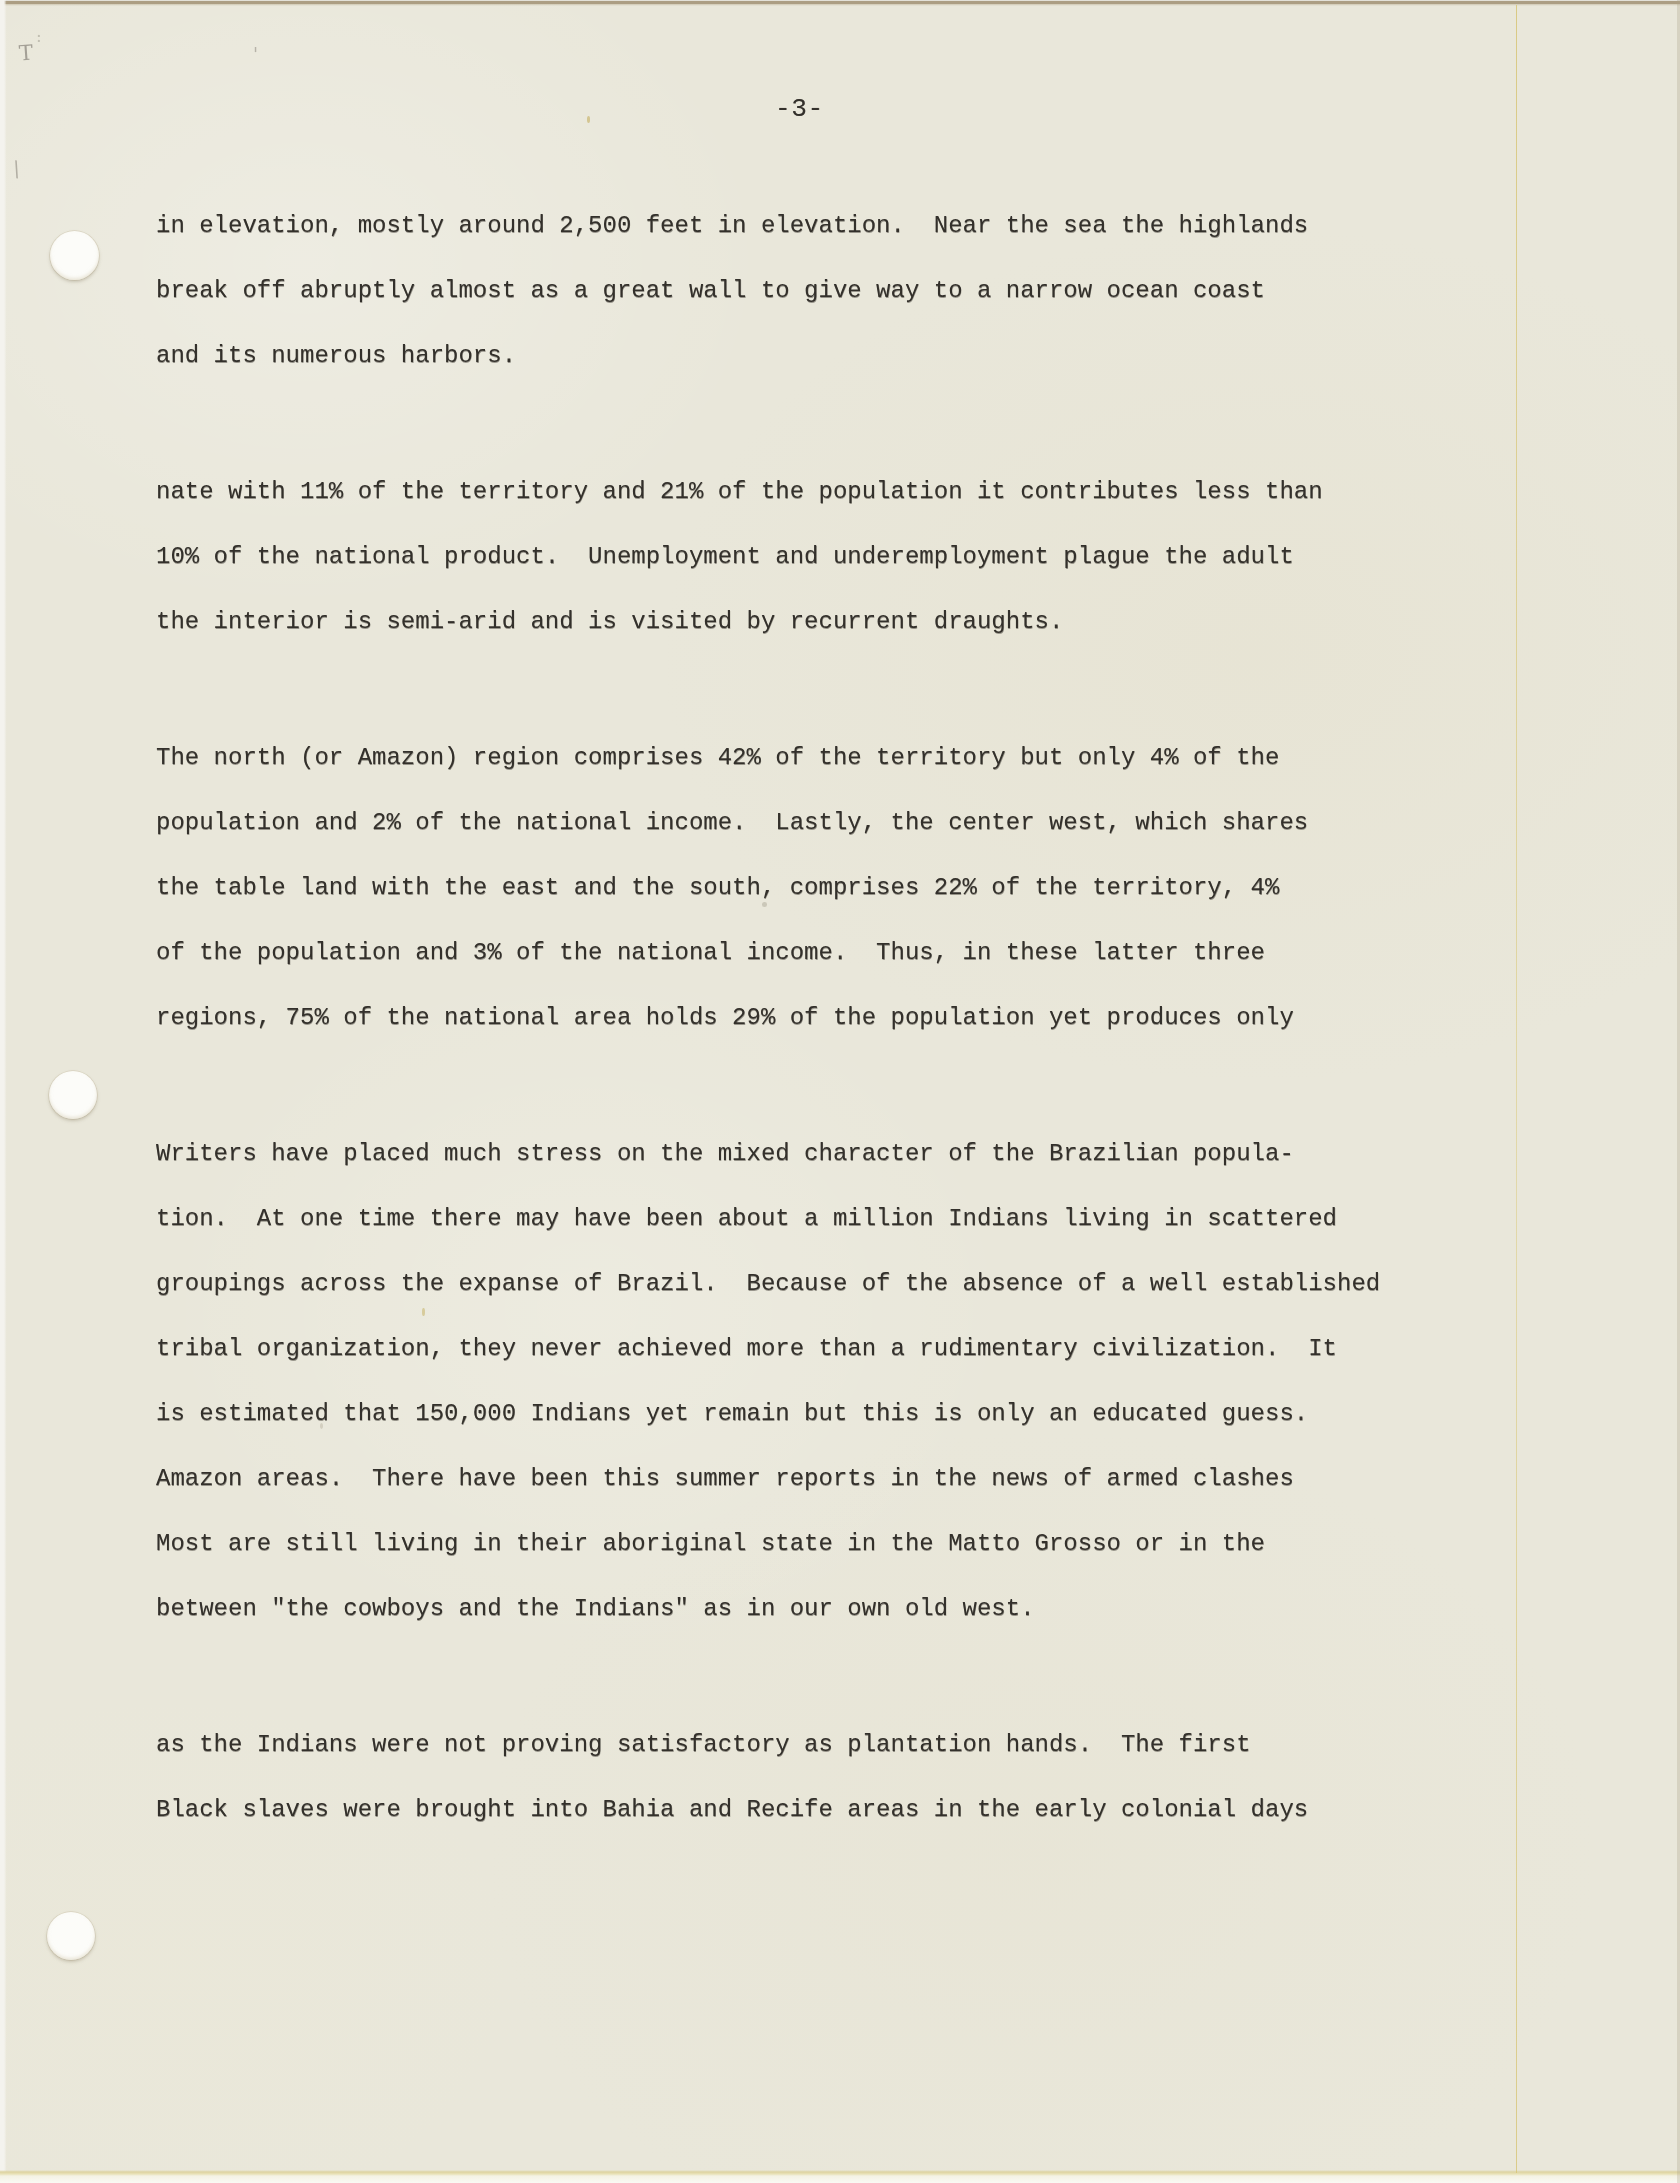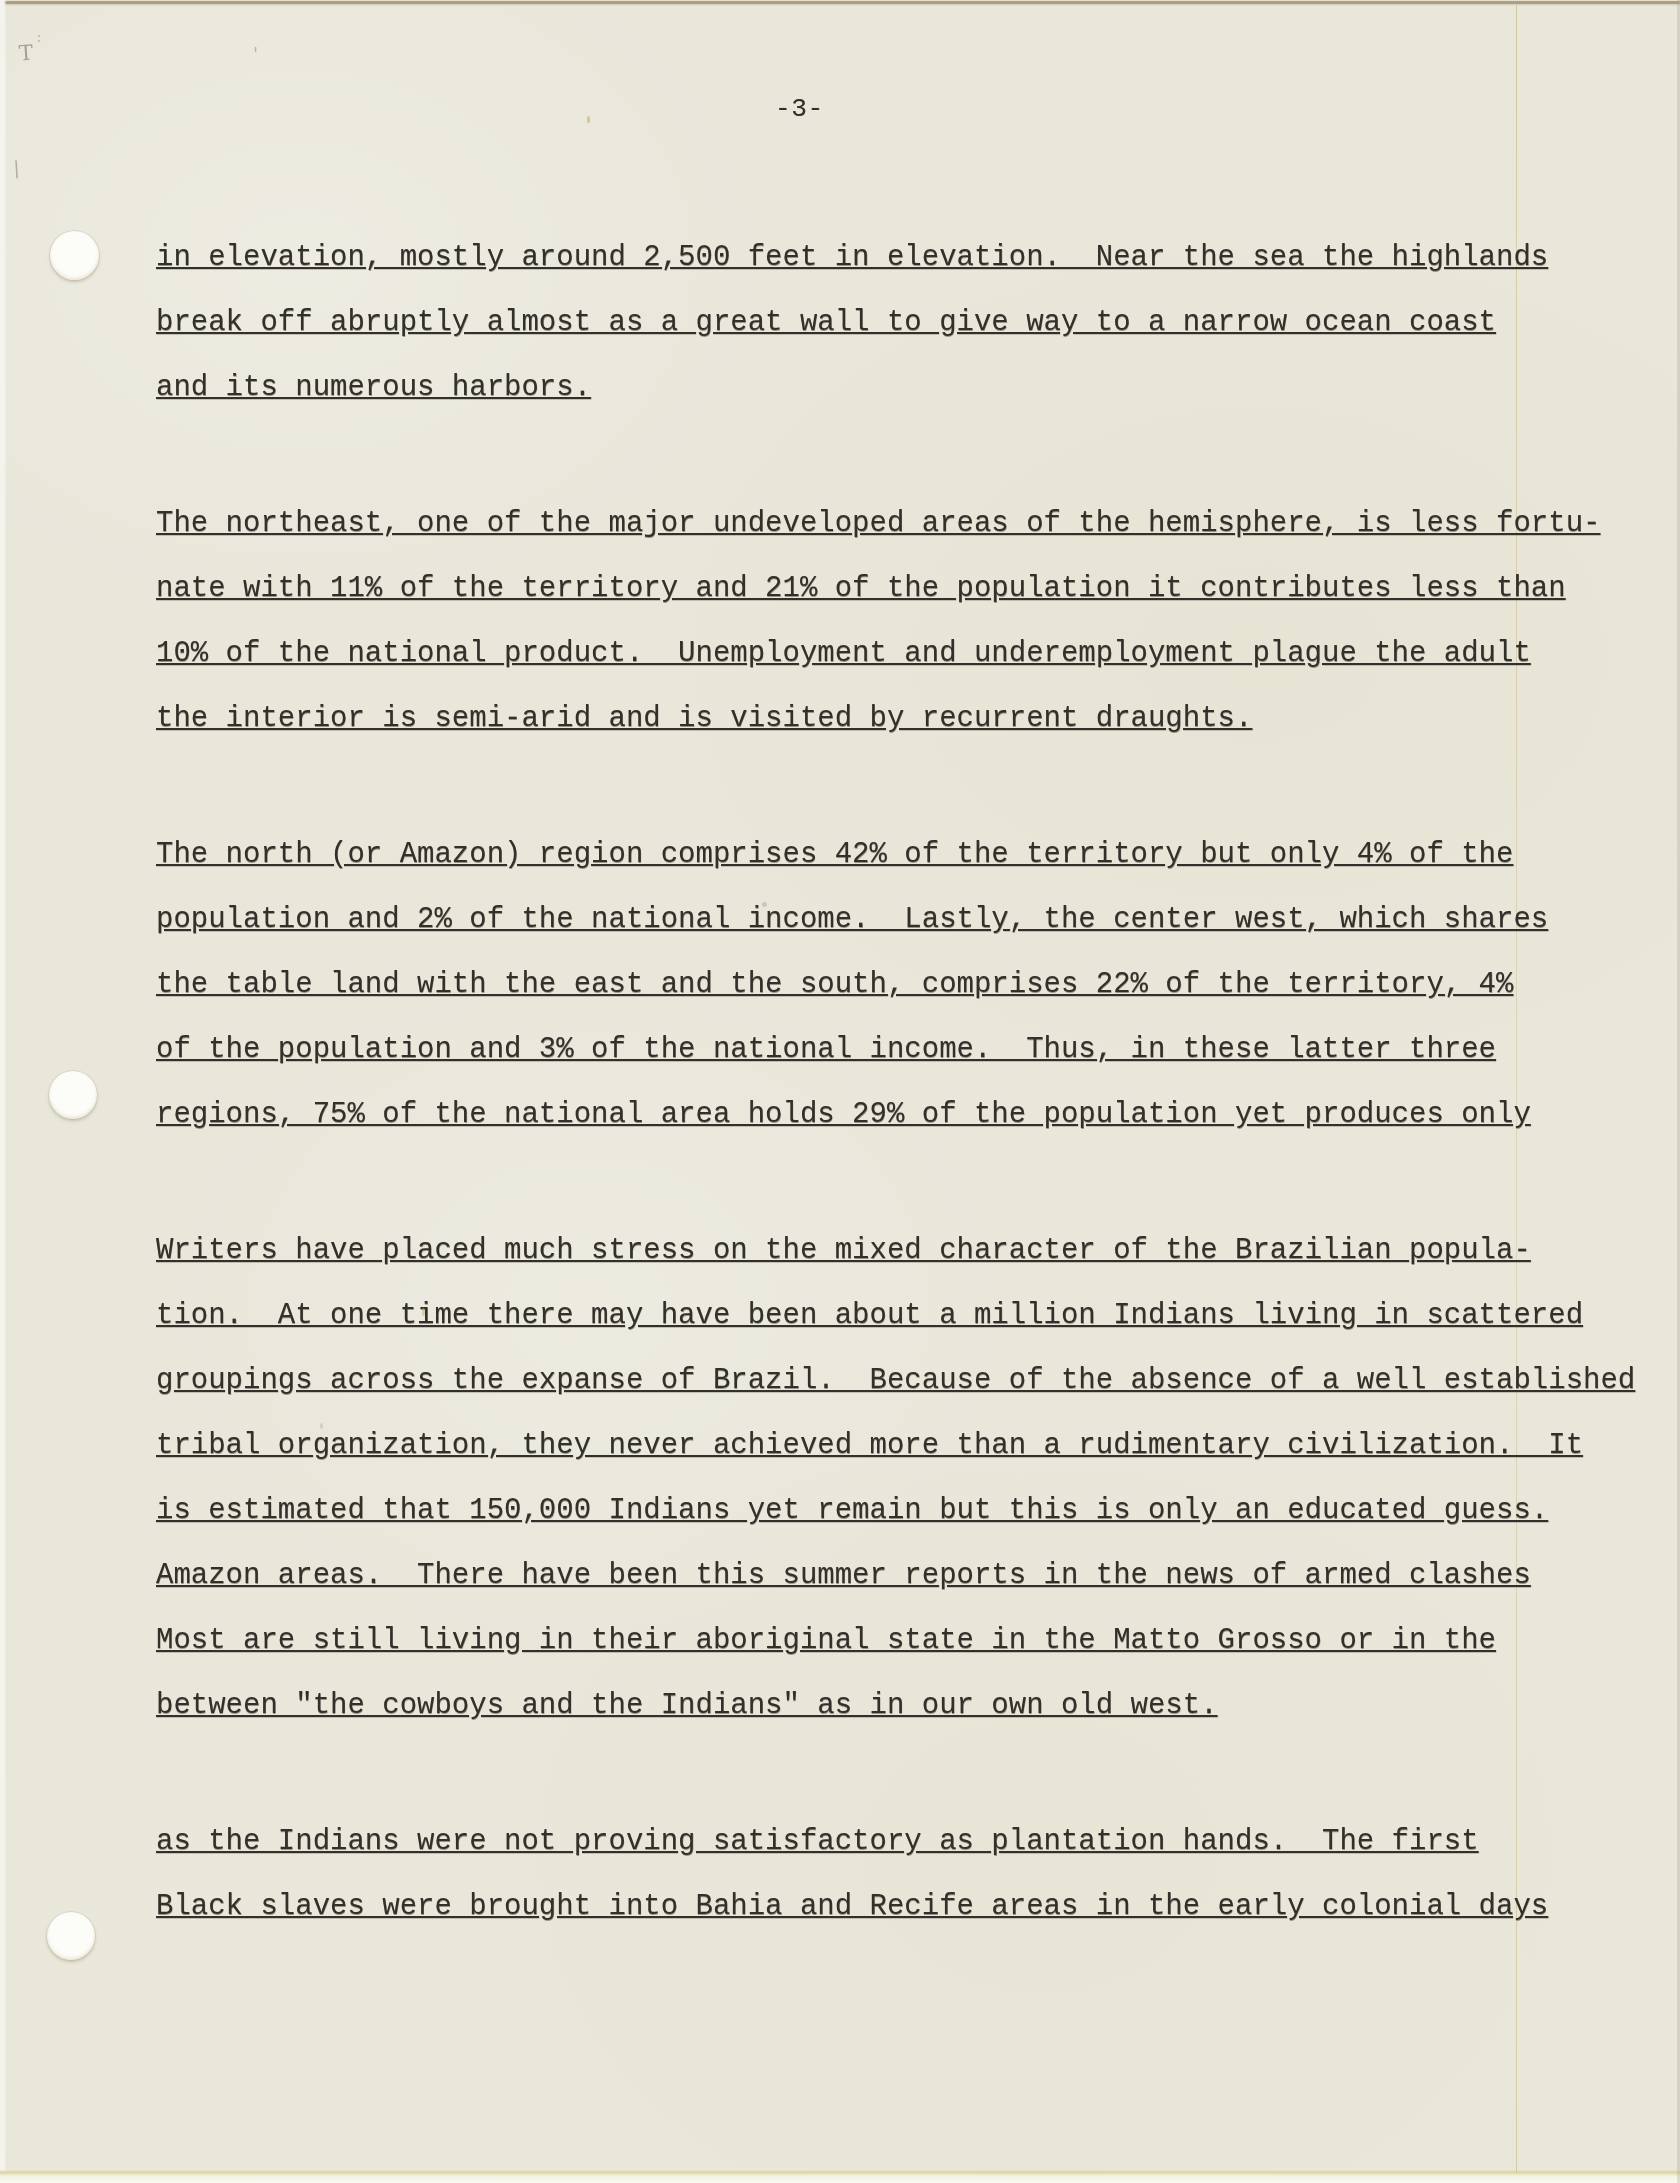--- a/index.html
+++ b/index.html
@@ -70,25 +70,24 @@
   .page-number {
     position: absolute;
     left: 775px; top: 93px;
     font-size: 26px; line-height: 32px;
     letter-spacing: 0.7px;
     white-space: pre;
     text-shadow: 0.3px 0.4px 0.5px rgba(48,44,38,0.45);
   }
   .text-column {
     position: absolute;
-    left: 156px; top: 225px;
+    left: 156px; top: 193px;
     width: 1398px;
-    font-size: 29px;
+    font-size: 24px;
     line-height: 65px;
-    text-decoration: underline;
   }
   .paragraph + .paragraph { margin-top: 71px; }
   .line {
     white-space: pre;
     text-shadow: 0.3px 0.5px 0.5px rgba(48,44,38,0.45);
   }
 
   
   .artifact {
     position: absolute;
@@ -126,21 +125,20 @@
 
   <div class="text-column">
 
     <div class="paragraph">
       <div class="line">in elevation, mostly around 2,500 feet in elevation.  Near the sea the highlands</div>
       <div class="line">break off abruptly almost as a great wall to give way to a narrow ocean coast</div>
       <div class="line">and its numerous harbors.</div>
     </div>
 
     <div class="paragraph">
-      <div class="line">The northeast, one of the major undeveloped areas of the hemisphere, is less fortu-</div>
       <div class="line">nate with 11% of the territory and 21% of the population it contributes less than</div>
       <div class="line">10% of the national product.  Unemployment and underemployment plague the adult</div>
       <div class="line">the interior is semi-arid and is visited by recurrent draughts.</div>
     </div>
 
     <div class="paragraph">
       <div class="line">The north (or Amazon) region comprises 42% of the territory but only 4% of the</div>
       <div class="line">population and 2% of the national income.  Lastly, the center west, which shares</div>
       <div class="line">the table land with the east and the south, comprises 22% of the territory, 4%</div>
       <div class="line">of the population and 3% of the national income.  Thus, in these latter three</div>

